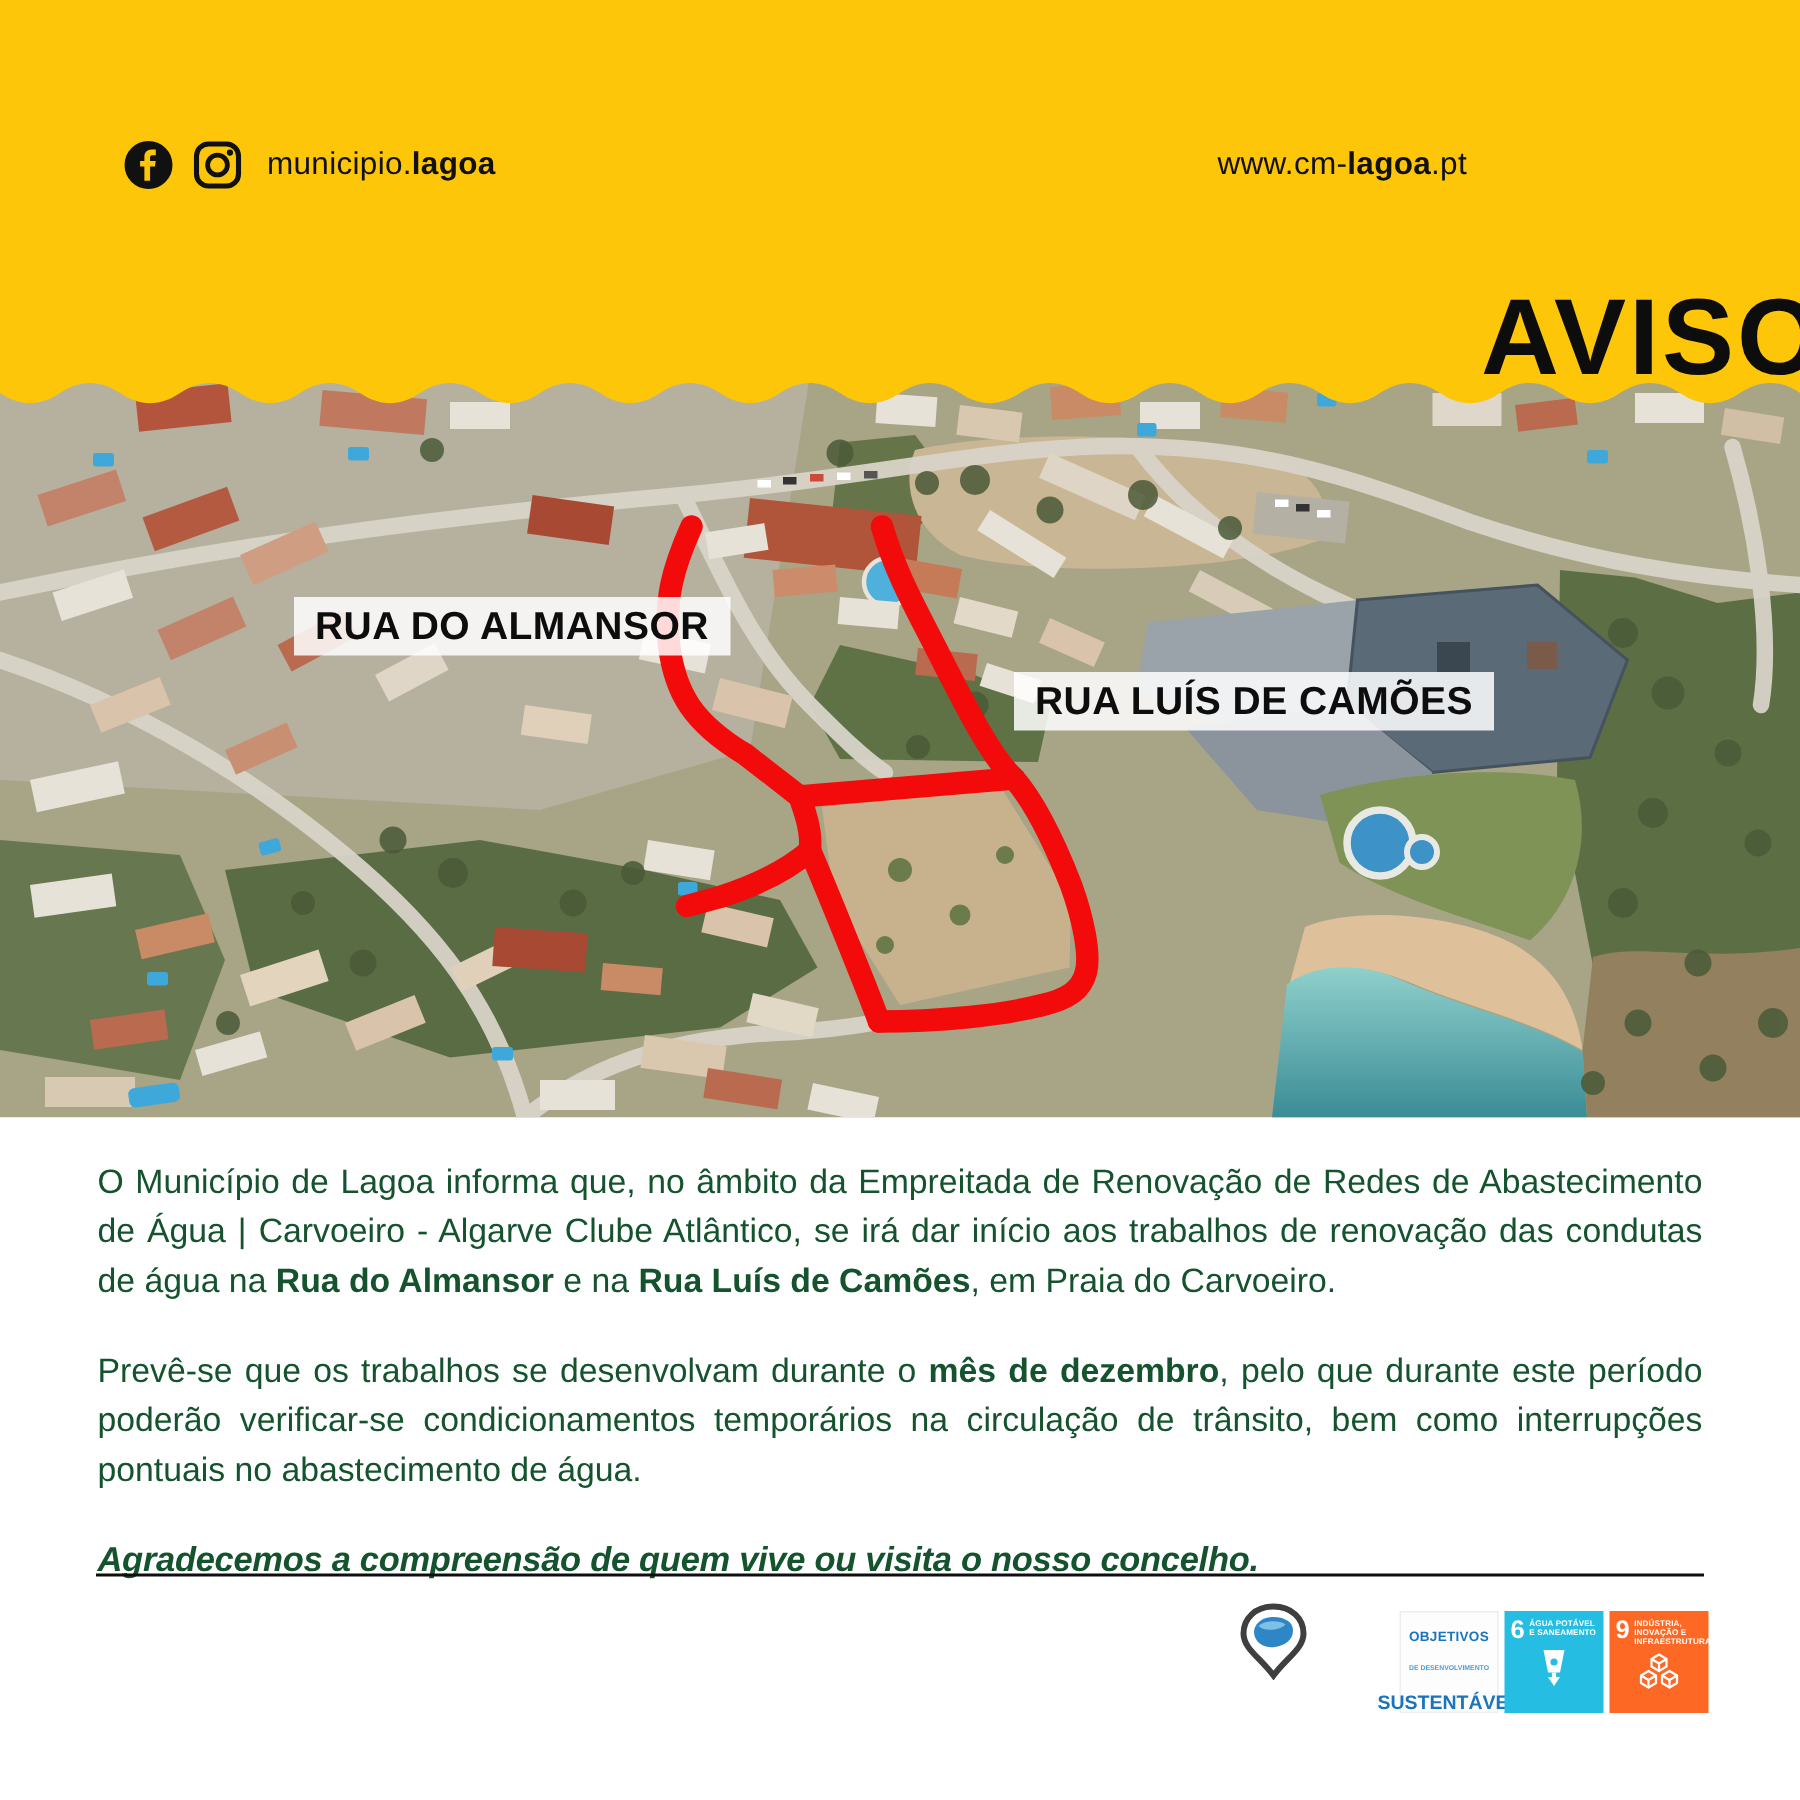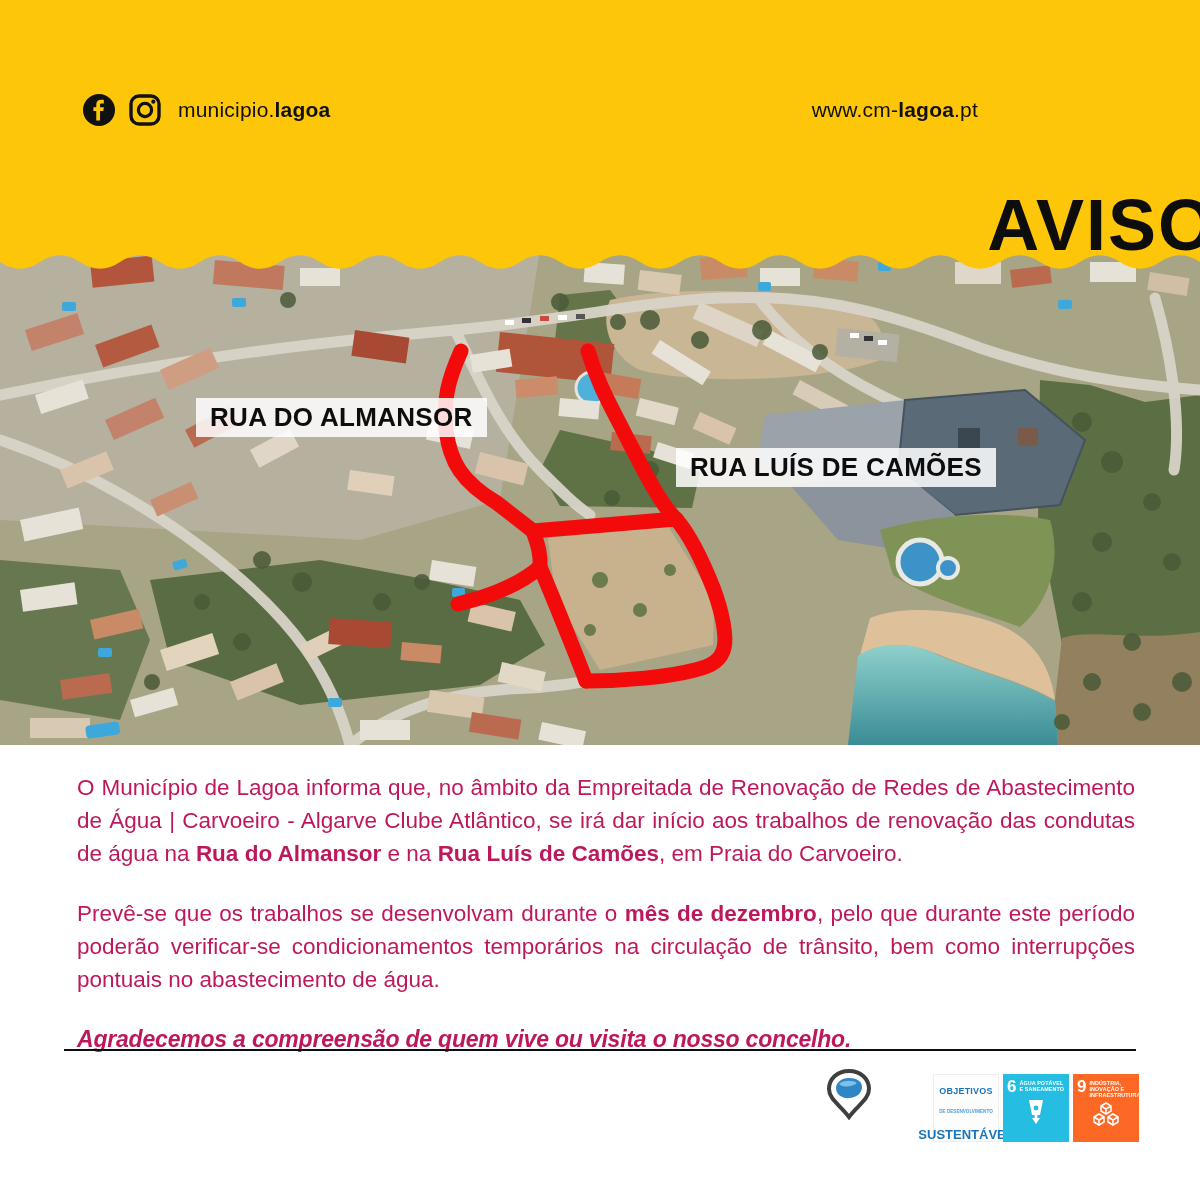--- a/index.html
+++ b/index.html
@@ -19,21 +19,21 @@
 
   
   .map-wrap{position:absolute;top:250px;left:0;width:1200px;height:495px;z-index:1;}
   .street-label{position:absolute;z-index:5;background:rgba(255,255,255,.85);color:#0d0d0d;
                 font-size:26px;font-weight:700;padding:4px 14px;letter-spacing:.3px;white-space:nowrap;}
   .lbl-almansor{left:196px;top:398px;}
   .lbl-camoes{left:676px;top:448px;}
 
   
   .body-text{position:absolute;top:771px;left:65px;width:1070px;z-index:2;}
-  .body-text p{margin:0 0 27px 12px;font-size:22.5px;line-height:33px;text-align:justify;color:#be185d;}
+  .body-text p{margin:0 0 27px 0;font-size:22.5px;line-height:33px;text-align:justify;color:#14532d;}
   .body-text p b{font-weight:700;}
   .closing-line{font-style:italic;font-weight:700;text-align:left !important;font-size:23px !important;
                 letter-spacing:-.2px;}
 
   .divider{position:absolute;top:1049px;left:64px;width:1072px;border-top:2px solid #0e0e0e;z-index:2;}
 
   
   .slogans{position:absolute;top:1066px;left:58px;display:flex;gap:48px;z-index:2;}
   .slogan{font-weight:700;font-size:35px;line-height:39px;letter-spacing:-.5px;
           transform:scaleX(.95);transform-origin:left top;white-space:nowrap;}

